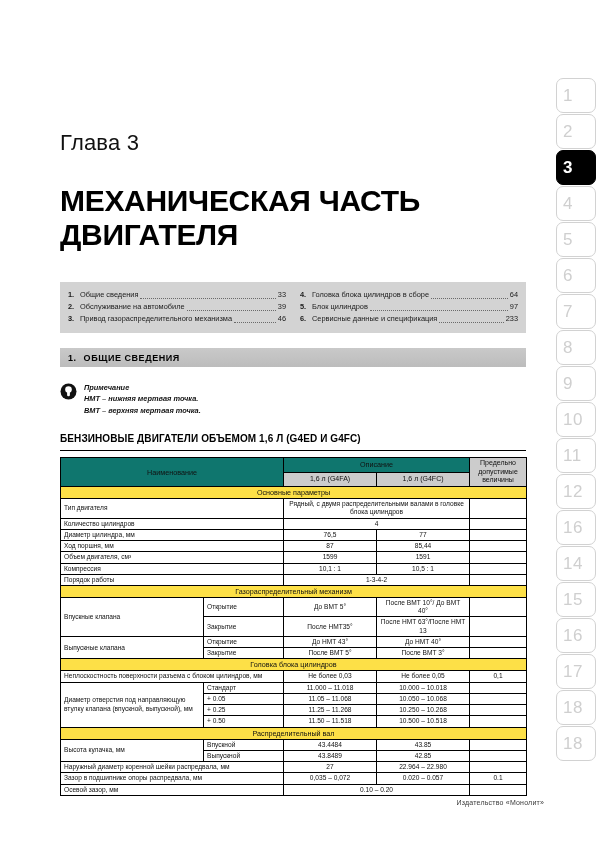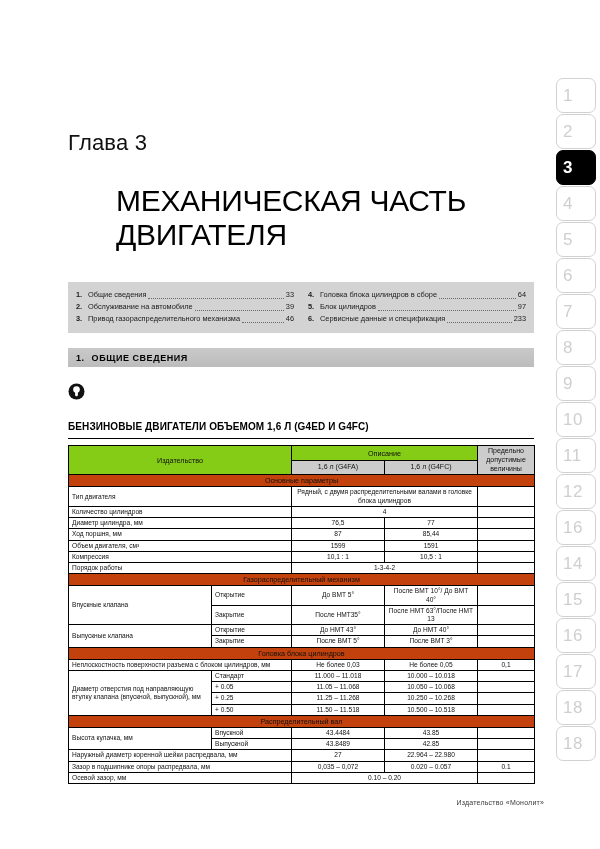--- a/index.html
+++ b/index.html
@@ -50,42 +50,41 @@
   .tab.active {
     background: #000000;
     border-color: #000000;
     color: #ffffff;
     font-weight: 700;
   }
 
   
   .content {
     position: absolute;
-    left: 68px;
+    left: 60px;
     top: 0;
     width: 466px;
   }
 
   .chapter-label {
     font-size: 22px;
     font-weight: 400;
     letter-spacing: 0.2px;
     margin-top: 130px;
     color: #111;
   }
 
   .chapter-title {
     font-size: 30px;
-    font-weight: 400;
+    font-weight: 700;
     line-height: 1.12;
     letter-spacing: -0.3px;
     margin-top: 28px;
     max-width: 400px;
     color: #000;
-    margin-left: 48px;
   }
 
   
   .toc {
     margin-top: 31px;
     background: #d3d3d3;
     padding: 7px 8px 8px 8px;
     display: flex;
     gap: 14px;
     box-sizing: border-box;
@@ -173,33 +172,33 @@
     color: #111;
   }
   table.spec td, table.spec th {
     border: 0.8px solid #000;
     padding: 1px 3px;
     vertical-align: middle;
     font-weight: 400;
     line-height: 1.25;
   }
   .th-main {
-    background: #84cc16;
+    background: #0f766e;
     text-align: center;
     font-weight: 700;
     font-size: 7.2px;
   }
   .th-sub {
     background: #cccccc;
     text-align: center;
     font-weight: 700;
     font-size: 7px;
   }
   .grp {
-    background: #c2410c;
+    background: #fde047;
     text-align: center;
     font-weight: 700;
     font-size: 7.2px;
     padding: 1.5px 3px;
   }
   .c { text-align: center; }
   td.lbl { text-align: left; }
 
   
   .footer {
@@ -330,35 +329,40 @@
     </div>
 
     <div class="note">
       <span class="note-icon">
         <svg width="17" height="17" viewBox="0 0 17 17" aria-hidden="true">
           <circle cx="8.5" cy="8.5" r="8" fill="#111"></circle>
           <circle cx="8.5" cy="6.6" r="3.3" fill="#fff"></circle>
           <rect x="7.1" y="8.2" width="2.8" height="5.1" rx="1.2" fill="#fff"></rect>
         </svg>
       </span>
+      <div class="note-body">
+        <div class="note-head">Примечание</div>
+        <div>НМТ – нижняя мертвая точка.</div>
+        <div>ВМТ – верхняя мертвая точка.</div>
+      </div>
     </div>
 
     <div class="engines-heading">БЕНЗИНОВЫЕ ДВИГАТЕЛИ ОБЪЕМОМ 1,6 Л (G4ED И G4FC)</div>
 
     <table class="spec">
       <colgroup>
         <col style="width:143px">
         <col style="width:80px">
         <col style="width:93px">
         <col style="width:93px">
         <col style="width:57px">
       </colgroup>
       <thead>
         <tr>
-          <th class="th-main" rowspan="2" colspan="2">Издательство</th>
+          <th class="th-main" rowspan="2" colspan="2">Наименование</th>
           <th class="th-main" colspan="2">Описание</th>
           <th class="th-sub" rowspan="2">Предельно допустимые величины</th>
         </tr>
         <tr>
           <th class="th-sub">1,6 л (G4FA)</th>
           <th class="th-sub">1,6 л (G4FC)</th>
         </tr>
       </thead>
       <tbody id="spec-body">
           <tr>

